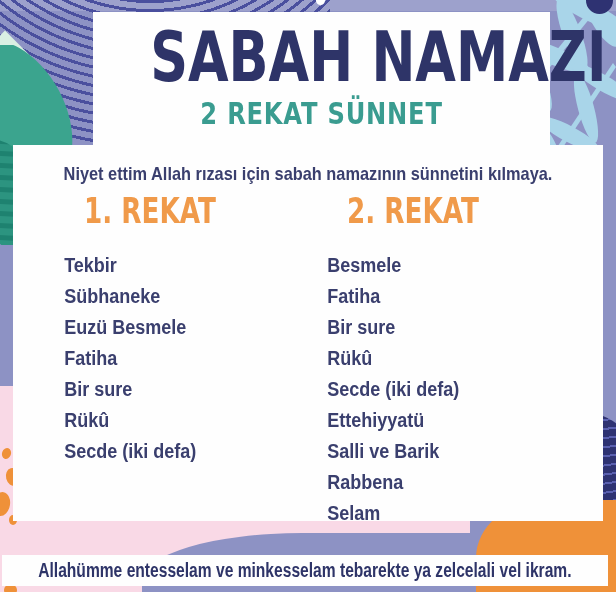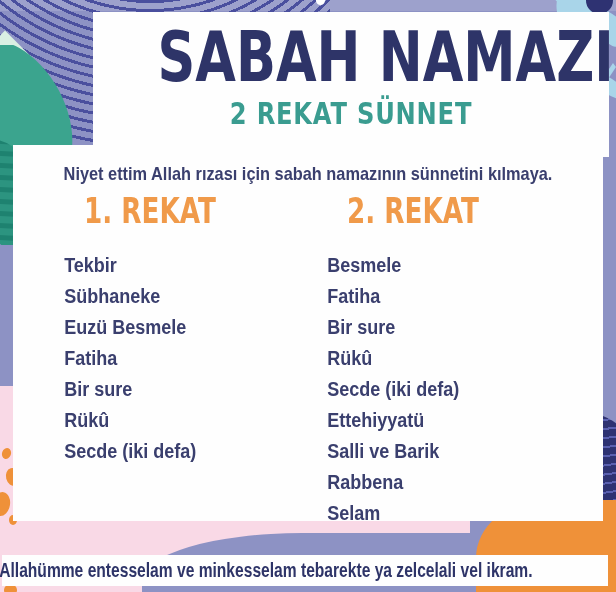--- a/index.html
+++ b/index.html
@@ -32,24 +32,24 @@
   .orange-corner{left:476px;top:500px;width:160px;height:112px;background:var(--orange-deep);
     border-top-left-radius:70px 58px;}
   .spot{background:var(--orange-deep);border-radius:50%;}
   .spot1{left:2px;top:448px;width:9px;height:11px;transform:rotate(20deg);}
   .spot2{left:6px;top:468px;width:14px;height:18px;transform:rotate(-15deg);}
   .spot3{left:-7px;top:492px;width:17px;height:24px;transform:rotate(10deg);}
   .spot4{left:9px;top:515px;width:8px;height:10px;}
   .spot5{left:4px;top:584px;width:13px;height:12px;}
 
   
-  .header-box{left:93px;top:12px;width:516px;height:145px;background:var(--card);text-align:center;}
+  .header-box{left:93px;top:12px;width:457px;height:145px;background:var(--card);text-align:center;}
   .main-card{left:13px;top:145px;width:590px;height:376px;background:var(--card);}
   .footer-bar{left:2px;top:555px;width:606px;height:31px;background:var(--card);
-    display:flex;align-items:center;justify-content:flex-end;}
+    display:flex;align-items:center;justify-content:center;}
 
   
   .title{margin-top:13px;font-family:"DejaVu Sans",sans-serif;font-weight:bold;
     font-size:70px;line-height:64px;color:var(--navy);transform:scaleX(.75);white-space:nowrap;}
   .subtitle{margin-top:8px;font-family:"DejaVu Sans",sans-serif;font-weight:bold;
     font-size:31px;line-height:32px;color:var(--teal);transform:scaleX(.78);
     letter-spacing:1px;white-space:nowrap;}
   .intention{margin-top:17px;height:24px;line-height:24px;text-align:center;
     font-size:19px;font-weight:bold;color:var(--item-navy);transform:scaleX(.86);white-space:nowrap;}
   .columns{display:flex;margin-top:6px;padding:0 26px 0 38px;}

